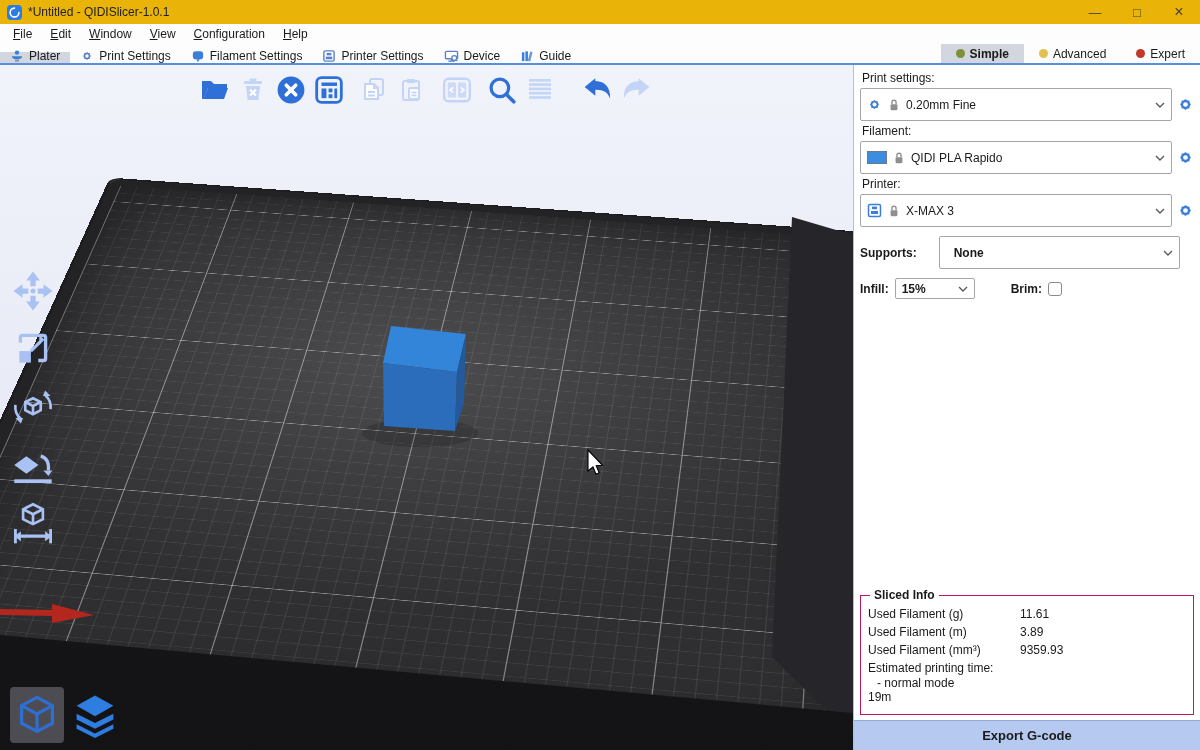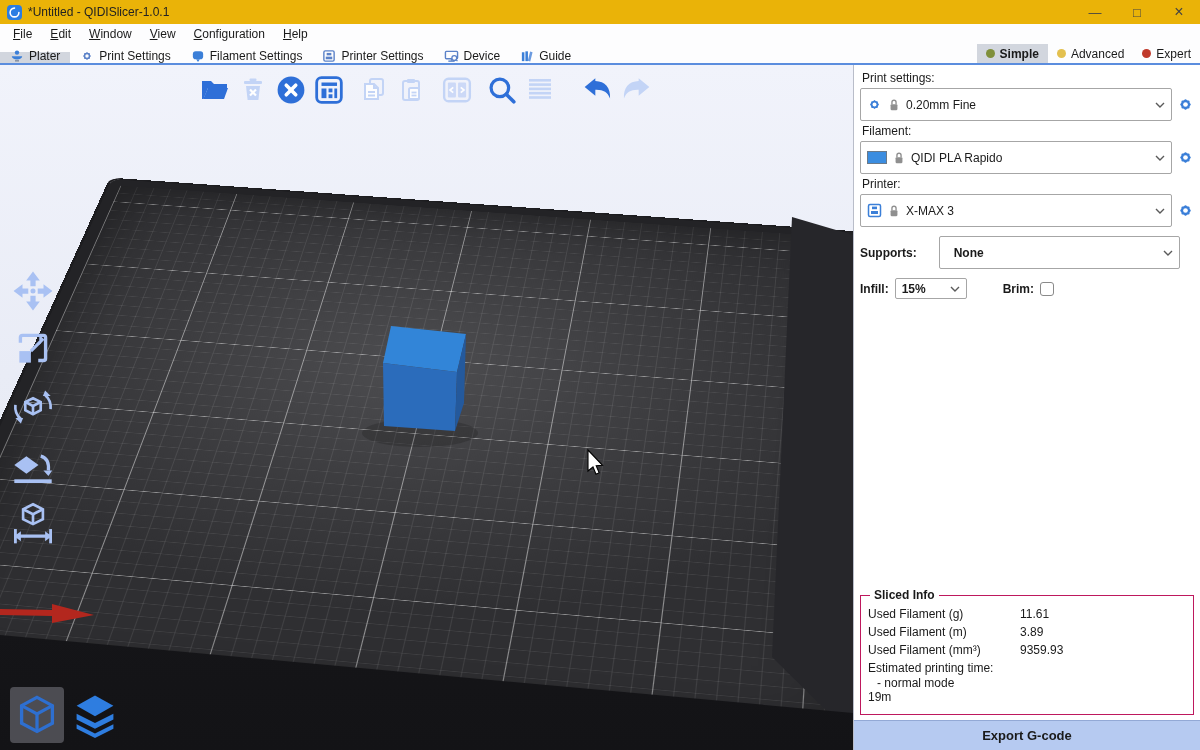--- a/index.html
+++ b/index.html
@@ -16,21 +16,21 @@
   
   .menubar { height:20px; display:flex; align-items:center; padding-left:4px; background:#fdfdfe; }
   .menu-item { display:inline-block; padding:2px 9px 3px 9px; }
   .menu-item::first-letter { text-decoration:underline; }
 
   
   .tabbar { height:21px; display:flex; align-items:stretch; background:#fdfdfe; border-bottom:2px solid #5b8dde; }
   .tab { display:flex; align-items:flex-end; gap:5px; padding:0 10px; white-space:nowrap;margin-top:8px; }
   .tab.selected { background:#d2d6de; }
   .modes { margin-left:auto; display:flex; align-items:stretch; }
-  .mode { display:flex; align-items:center; gap:5px; padding:0 9px; }
+  .mode { display:flex; align-items:center; gap:5px; padding:0 15px; }
   .mode.selected { background:#d2d6de; font-weight:bold; }
   .dot { width:9px; height:9px; border-radius:50%; display:inline-block; }
   .dot-simple { background:#7f8f3a; } .dot-advanced { background:#e3c04f; } .dot-expert { background:#c0392b; }
 
   
   .viewport { position:absolute; top:65px; left:0; width:853px; height:685px; overflow:hidden;
               background:linear-gradient(180deg,#f1f3fb 0%,#e9ecf6 45%,#e3e6f1 100%); }
   .bed3d { position:absolute; left:5px; top:-70px; width:860px; height:860px;
            border:13px solid #232326; border-radius:10px;
            transform:perspective(3000px) rotateX(55deg) rotateZ(8deg); transform-origin:50% 50%;
@@ -450,21 +450,21 @@
     <div class="combo" style="margin-right:14px;margin-left:16px;">
       <span class="val" style="padding-left:8px;">None</span>
       <svg width="10" height="6" viewBox="0 0 10 6">
           <polyline points="1,1 5,5 9,1" fill="none" stroke="#5a5a5a" stroke-width="1.4"></polyline>
         </svg>
     </div>
   </div>
 
   <div class="inline-row">
     <span>Infill:</span>
-    <div class="combo-sm" style="width:72px;">
+    <div class="combo-sm" style="width:80px;">
       <span class="val" style="flex:1;">15%</span>
       <svg width="10" height="6" viewBox="0 0 10 6">
           <polyline points="1,1 5,5 9,1" fill="none" stroke="#5a5a5a" stroke-width="1.4"></polyline>
         </svg>
     </div>
     <span class="spacer26"></span>
     <span>Brim:</span>
     <span class="checkbox"></span>
   </div>
 

